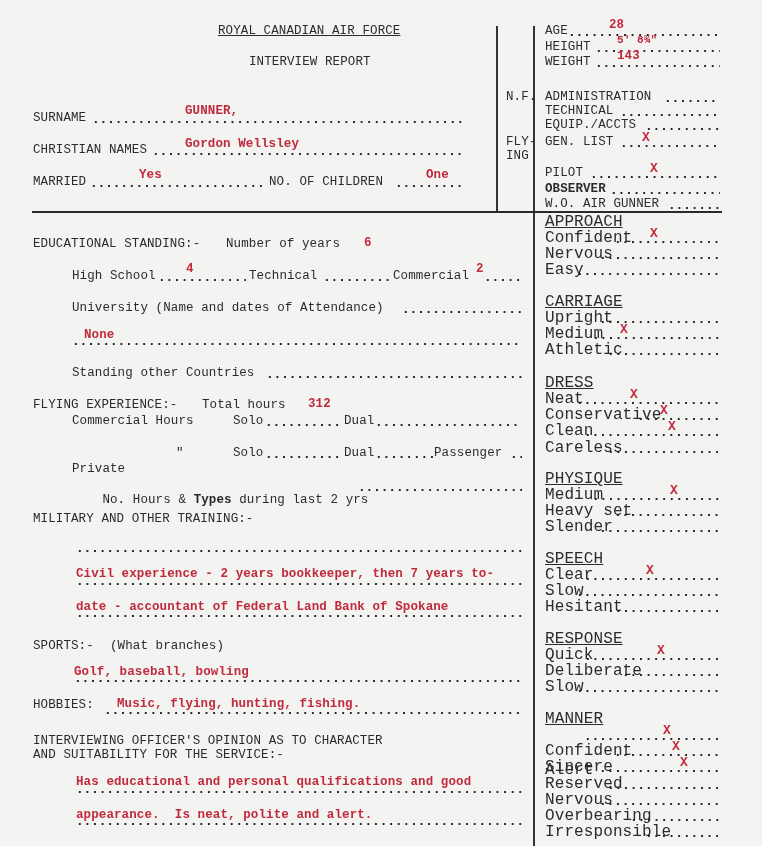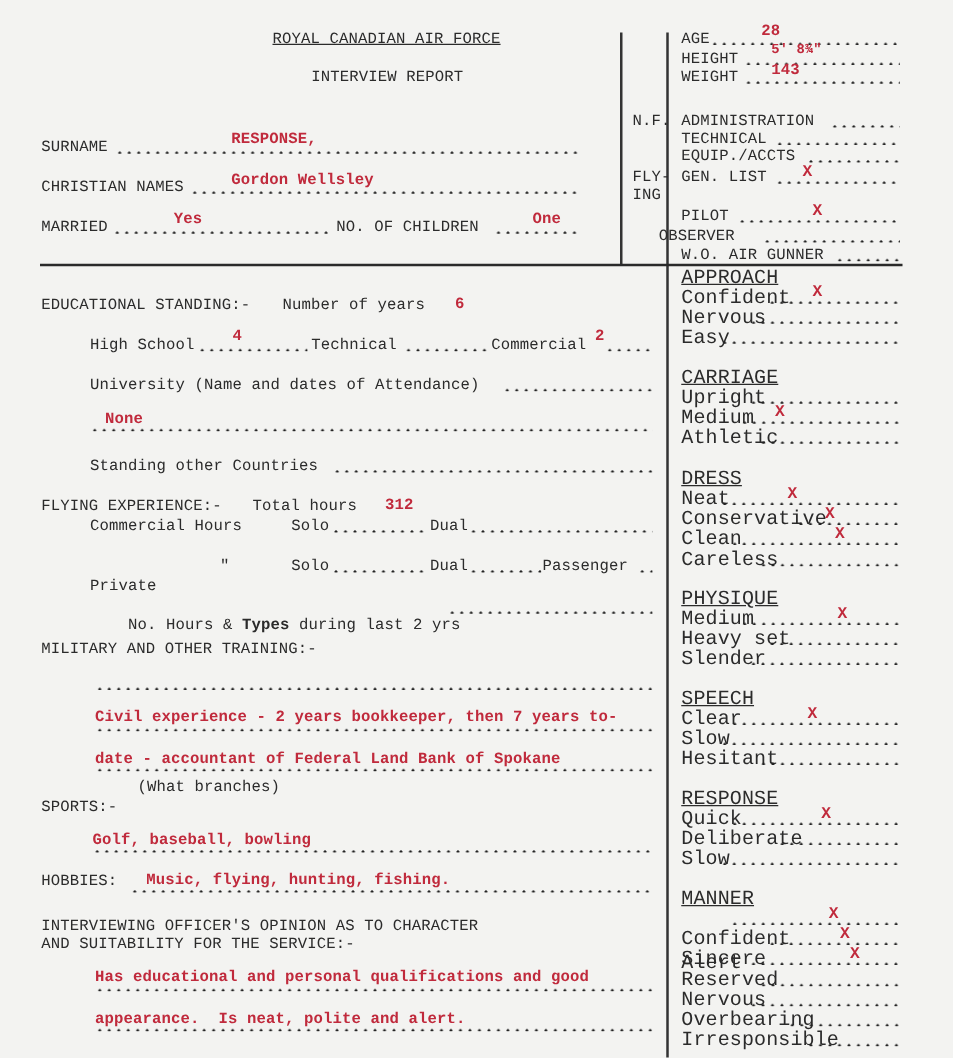--- a/index.html
+++ b/index.html
@@ -25,21 +25,21 @@
 </head>
 <body>
 
 <div class="page">
 
   <div class="t u" style="left:218px;top:24px;">ROYAL CANADIAN AIR FORCE</div>
   <div class="t" style="left:249px;top:55px;">INTERVIEW REPORT</div>
 
   <div class="t" style="left:33px;top:111px;">SURNAME</div>
   <div class="dots" style="left:92px;top:121px;width:372px;"></div>
-  <div class="t red" style="left:185px;top:104px;">RESPONSE,</div>
+  <div class="t red" style="left:185px;top:104px;">GUNNER,</div>
 
   <div class="t" style="left:33px;top:143px;">CHRISTIAN NAMES</div>
   <div class="dots" style="left:152px;top:153px;width:312px;"></div>
   <div class="t red" style="left:185px;top:137px;">Gordon Wellsley</div>
 
   <div class="t" style="left:33px;top:175px;">MARRIED</div>
   <div class="dots" style="left:90px;top:185px;width:175px;"></div>
   <div class="t red" style="left:139px;top:168px;">Yes</div>
   <div class="t" style="left:269px;top:175px;">NO. OF CHILDREN</div>
   <div class="dots" style="left:395px;top:185px;width:69px;"></div>
@@ -72,21 +72,21 @@
   <div class="dots" style="left:620px;top:114px;width:100px;"></div>
   <div class="t" style="left:545px;top:118px;">EQUIP./ACCTS</div>
   <div class="dots" style="left:645px;top:128px;width:75px;"></div>
   <div class="t" style="left:545px;top:135px;">GEN. LIST</div>
   <div class="dots" style="left:620px;top:145px;width:100px;"></div>
   <div class="x" style="left:642px;top:130px;">X</div>
 
   <div class="t" style="left:545px;top:166px;">PILOT</div>
   <div class="dots" style="left:590px;top:176px;width:130px;"></div>
   <div class="x" style="left:650px;top:161px;">X</div>
-  <div class="t" style="left:527px;top:182px;">OBSERVER</div>
+  <div class="t" style="left:545px;top:182px;font-weight:bold;">OBSERVER</div>
   <div class="dots" style="left:610px;top:192px;width:110px;"></div>
   <div class="t" style="left:545px;top:197px;">W.O. AIR GUNNER</div>
   <div class="dots" style="left:668px;top:207px;width:52px;"></div>
 
   <div class="t" style="left:33px;top:237px;">EDUCATIONAL STANDING:-</div>
   <div class="t" style="left:226px;top:237px;">Number of years</div>
   <div class="t red" style="left:364px;top:236px;">6</div>
 
   <div class="t" style="left:72px;top:269px;">High School</div>
   <div class="dots" style="left:158px;top:279px;width:88px;"></div>
@@ -130,21 +130,21 @@
   <div class="dots" style="left:358px;top:489px;width:164px;"></div>
 
   <div class="t" style="left:33px;top:512px;">MILITARY AND OTHER TRAINING:-</div>
   <div class="dots" style="left:76px;top:550px;width:446px;"></div>
   <div class="t red" style="left:76px;top:567px;">Civil experience - 2 years bookkeeper, then 7 years to-</div>
   <div class="dots" style="left:76px;top:583px;width:446px;"></div>
   <div class="t red" style="left:76px;top:600px;">date - accountant of Federal Land Bank of Spokane</div>
   <div class="dots" style="left:76px;top:615px;width:446px;"></div>
 
   <div class="t" style="left:33px;top:639px;">SPORTS:-</div>
-  <div class="t" style="left:110px;top:623px;text-align:center;">(What branches)</div>
+  <div class="t" style="left:110px;top:639px;text-align:center;">(What branches)</div>
   <div class="t red" style="left:74px;top:665px;">Golf, baseball, bowling</div>
   <div class="dots" style="left:74px;top:680px;width:448px;"></div>
 
   <div class="t" style="left:33px;top:698px;">HOBBIES:</div>
   <div class="t red" style="left:117px;top:697px;">Music, flying, hunting, fishing.</div>
   <div class="dots" style="left:104px;top:712px;width:418px;"></div>
 
   <div class="t" style="left:33px;top:734px;">INTERVIEWING OFFICER'S OPINION AS TO CHARACTER</div>
   <div class="t" style="left:33px;top:748px;">AND SUITABILITY FOR THE SERVICE:-</div>
   <div class="t red" style="left:76px;top:775px;">Has educational and personal qualifications and good</div>

